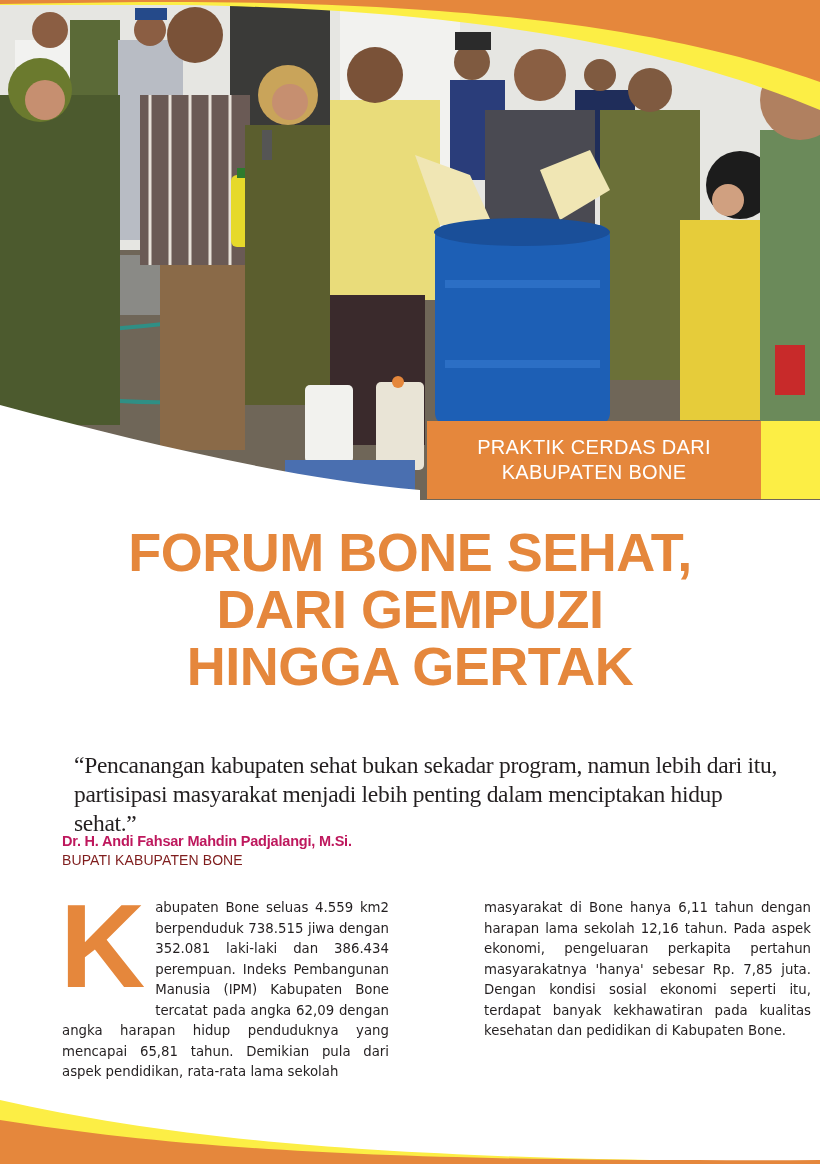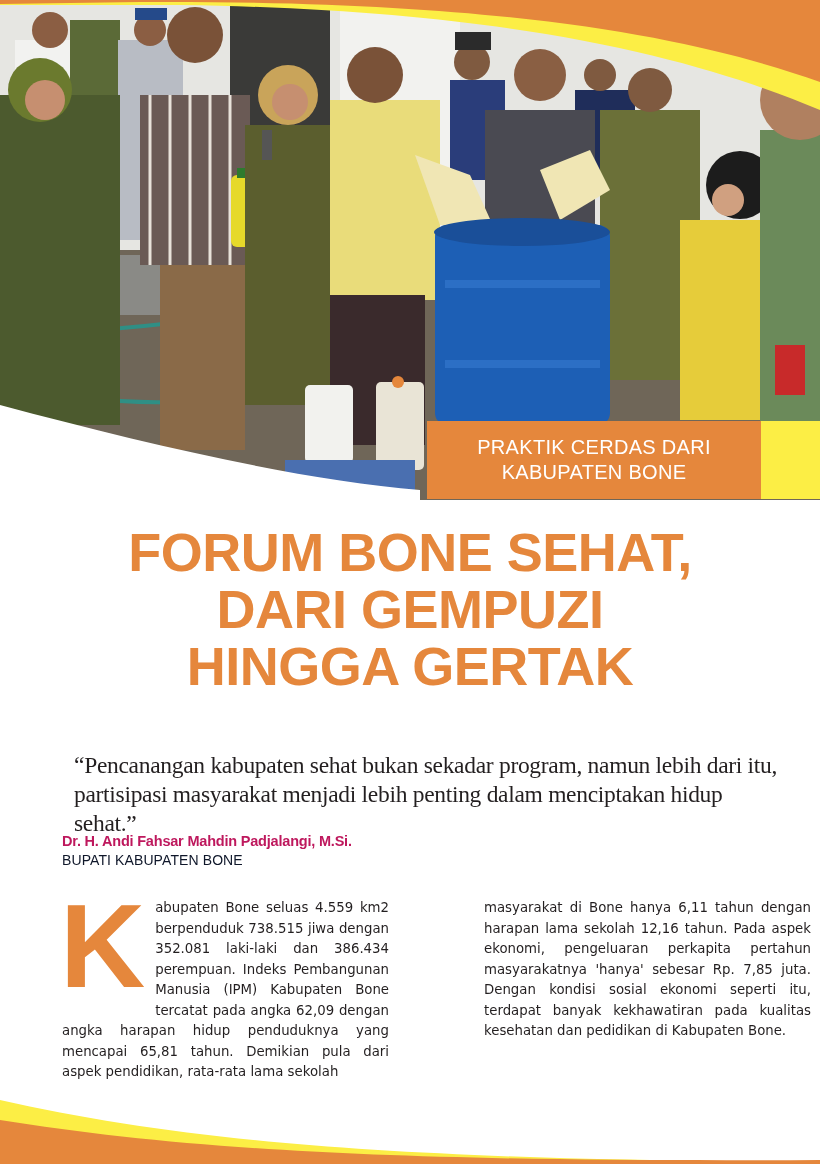--- a/index.html
+++ b/index.html
@@ -20,21 +20,21 @@
   .section-box span { color:#ffffff; font-family:"Liberation Sans", sans-serif; font-size:20px; letter-spacing:0.3px; line-height:25px; font-weight:normal; }
   .section-accent { position:absolute; left:761px; top:421px; width:59px; height:78px; background:#fcee45; }
 
   
   .title { position:absolute; left:0; top:524px; width:820px; text-align:center; color:#e5873c; font-family:"Liberation Sans", sans-serif; font-weight:bold; font-size:54px; line-height:57px; letter-spacing:-0.5px; }
   .title div { display:block; }
 
   
   .quote { position:absolute; left:60px; top:737px; width:715px; font-family:"Liberation Serif", serif; font-size:23.5px; line-height:29px; color:#231f20; letter-spacing:-0.3px; }
   .author { position:absolute; left:62px; top:833px; font-family:"Liberation Sans", sans-serif; font-weight:bold; font-size:14.5px; color:#be185d; letter-spacing:-0.2px; }
-  .author-role { position:absolute; left:62px; top:852px; font-family:"Liberation Sans", sans-serif; font-size:14px; color:#0f172a; letter-spacing:0.1px; }
+  .author-role { position:absolute; left:62px; top:852px; font-family:"Liberation Sans", sans-serif; font-size:14px; color:#7f1d1d; letter-spacing:0.1px; }
 
   
   .col { position:absolute; top:898px; font-family:"DejaVu Sans", sans-serif; font-size:13.3px; line-height:20.5px; color:#231f20; text-align:justify; }
   .col-left { left:62px; width:327px; }
   .col-right { left:452px; width:327px;margin-left:32px; }
   .col p { margin:0; }
   .indent { text-indent:30px; }
   .dropcap { float:left; color:#e5873c; font-family:"Liberation Sans", sans-serif; font-weight:bold; font-size:118px; line-height:92px; height:102px; margin:0 10px 0 -2px; padding-top:2px; }
 
   

